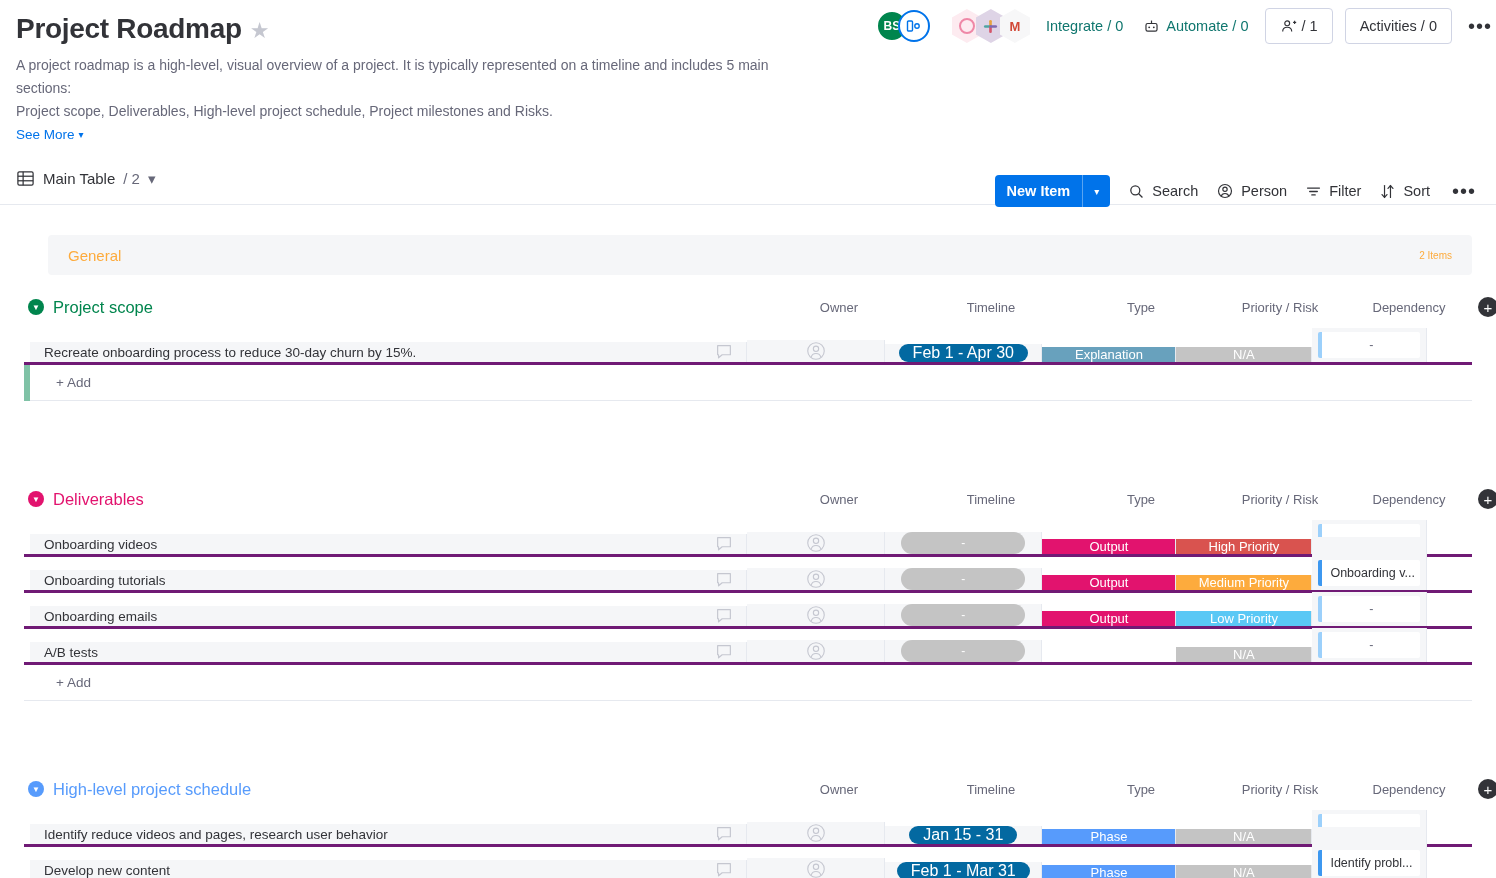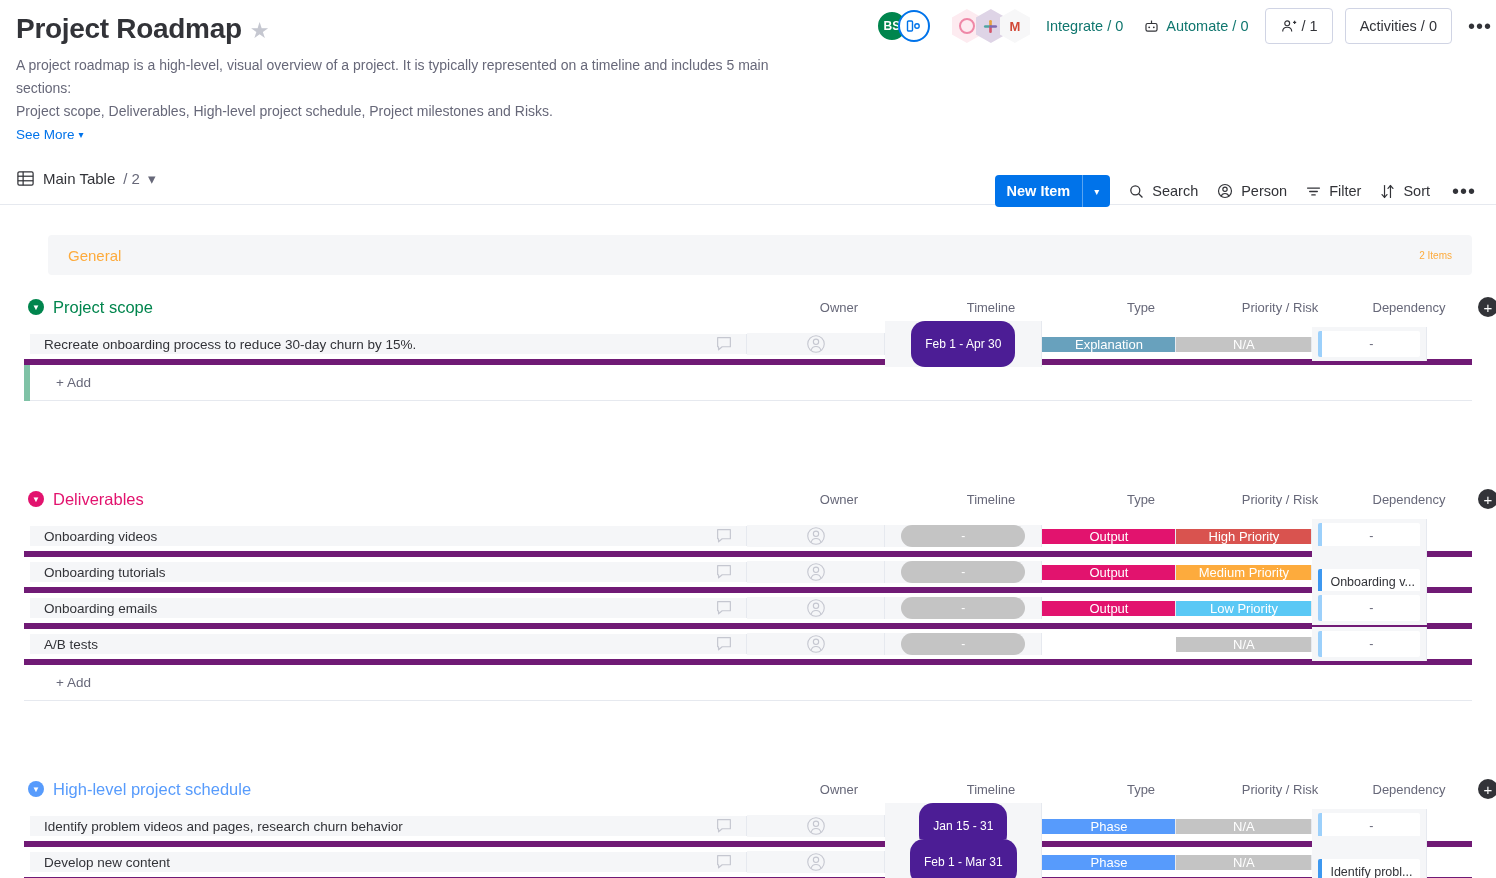--- a/index.html
+++ b/index.html
@@ -140,44 +140,44 @@
   .ch-dep { width: 118px; }
   .add-col-plus {
     width: 20px; height: 20px; border-radius: 50%; background: #323338;
     color: #fff; display: flex; align-items: center; justify-content: center;
     font-size: 15px; line-height: 1; margin-left: 10px; cursor: pointer;
   }
 
   
   .rows { margin-top: 8px; }
   .row {
-    display: flex; align-items: center; height: 36px;
-    border-bottom: 6px solid #701a75;
+    display: flex; align-items: flex-end; height: 36px;
+    border-bottom: 3px solid #701a75;
   }
   .row-color { width: 6px; flex: none; }
   .cell-name {
     width: 738px; background: #f5f6f8; border-right: 1px solid #e6e9ef;
     display: flex; align-items: center; justify-content: space-between;
     padding: 0 12px 0 14px; font-size: 13.5px; color: #323338;
   }
   .cell {
     display: flex; align-items: center; justify-content: center;
     border-right: 1px solid #e6e9ef;
     font-size: 13px; color: #fff;
   }
   .c-owner { width: 142px; background: #f5f6f8; }
   .c-timeline { width: 162px; background: #f5f6f8; }
   .c-type { width: 138px; }
   .c-priority { width: 140px; }
   .c-dep { width: 118px; background: #f5f6f8; padding: 4px 6px; }
   .c-tail { width: 46px; background: #f5f6f8; border-right: none; }
 
   .pill-date {
-    background: #4c1d95; color: #fff; border-radius: 14px;
-    font-size: 12px; padding: 16px 14px; white-space: nowrap;
+    background: #0369a1; color: #fff; border-radius: 14px;
+    font-size: 16px; padding: 0 14px; white-space: nowrap;
   }
   .pill-empty {
     background: #c4c4c4; color: #fff; border-radius: 14px;
     font-size: 12px; padding: 4px 0; width: 124px; text-align: center;
   }
   .dep-chip {
     width: 100%; height: 26px; background: #fff;
     border-left: 4px solid #9cd0fb; border-radius: 2px;
     display: flex; align-items: center; justify-content: center;
     font-size: 12.5px; color: #676879; overflow: hidden; white-space: nowrap;
@@ -567,21 +567,21 @@
               <div class="col-h ch-type">Type</div>
               <div class="col-h ch-priority">Priority / Risk</div>
               <div class="col-h ch-dep">Dependency</div>
               <div class="add-col-plus">+</div>
             </div>
           </div>
           <div class="rows">
             <div class="row">
               <div class="row-color" style="background:#579bfc"></div>
               <div class="cell-name">
-                <span>Identify problem videos and pages, research churn behavior</span>
+                <span>Identify reduce videos and pages, research user behavior</span>
                 <span>
                   <svg width="20" height="20" viewBox="0 0 22 22" fill="none" stroke="#c5c7d0" stroke-width="1.3">
                     <path d="M4 4h14v10H9l-4 3.4V14H4z" stroke-linejoin="round"></path>
                   </svg>
                 </span>
               </div>
               <div class="cell c-owner">
                 <span>
                   <svg width="22" height="22" viewBox="0 0 24 24" fill="none" stroke="#c5c7d0" stroke-width="1.2">
                     <circle cx="12" cy="12" r="9"></circle>

